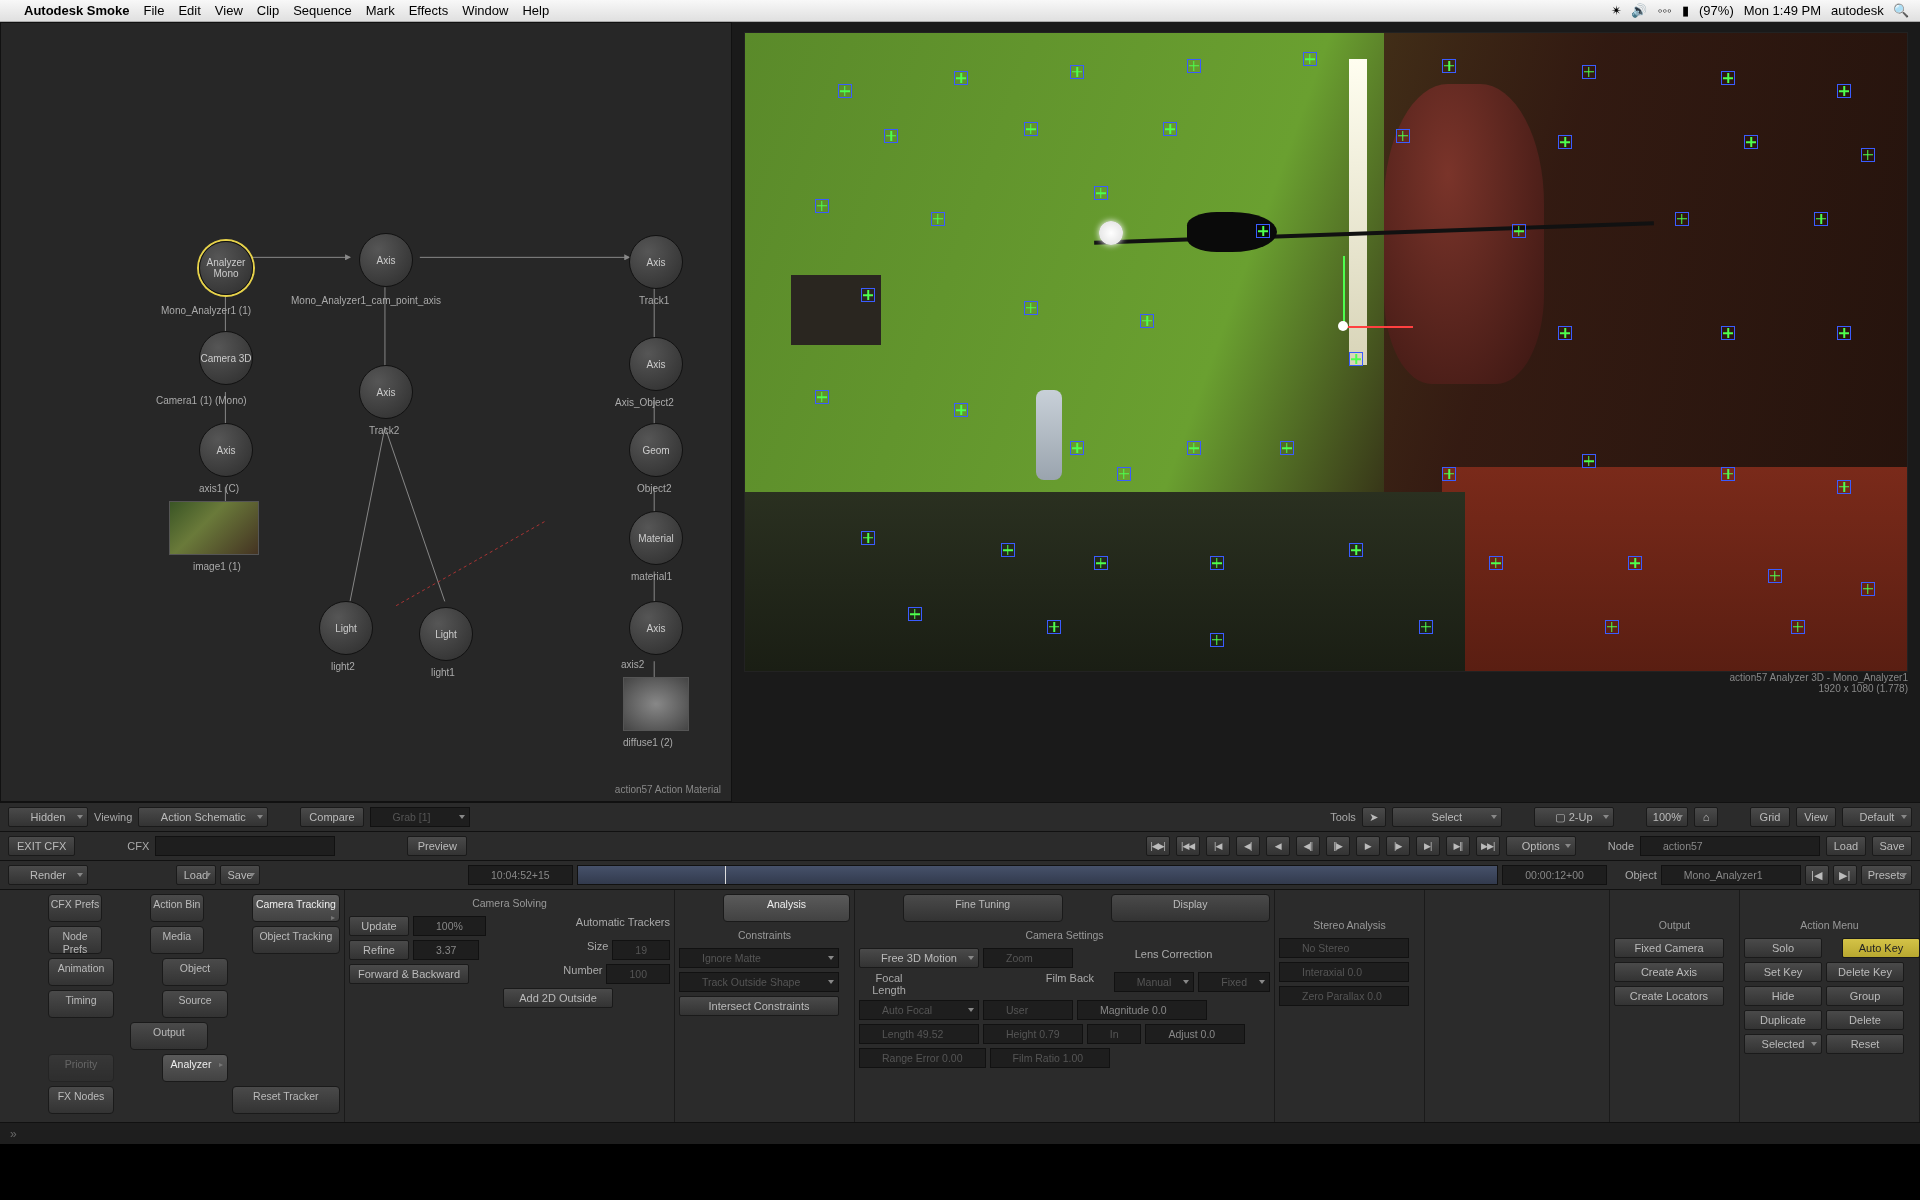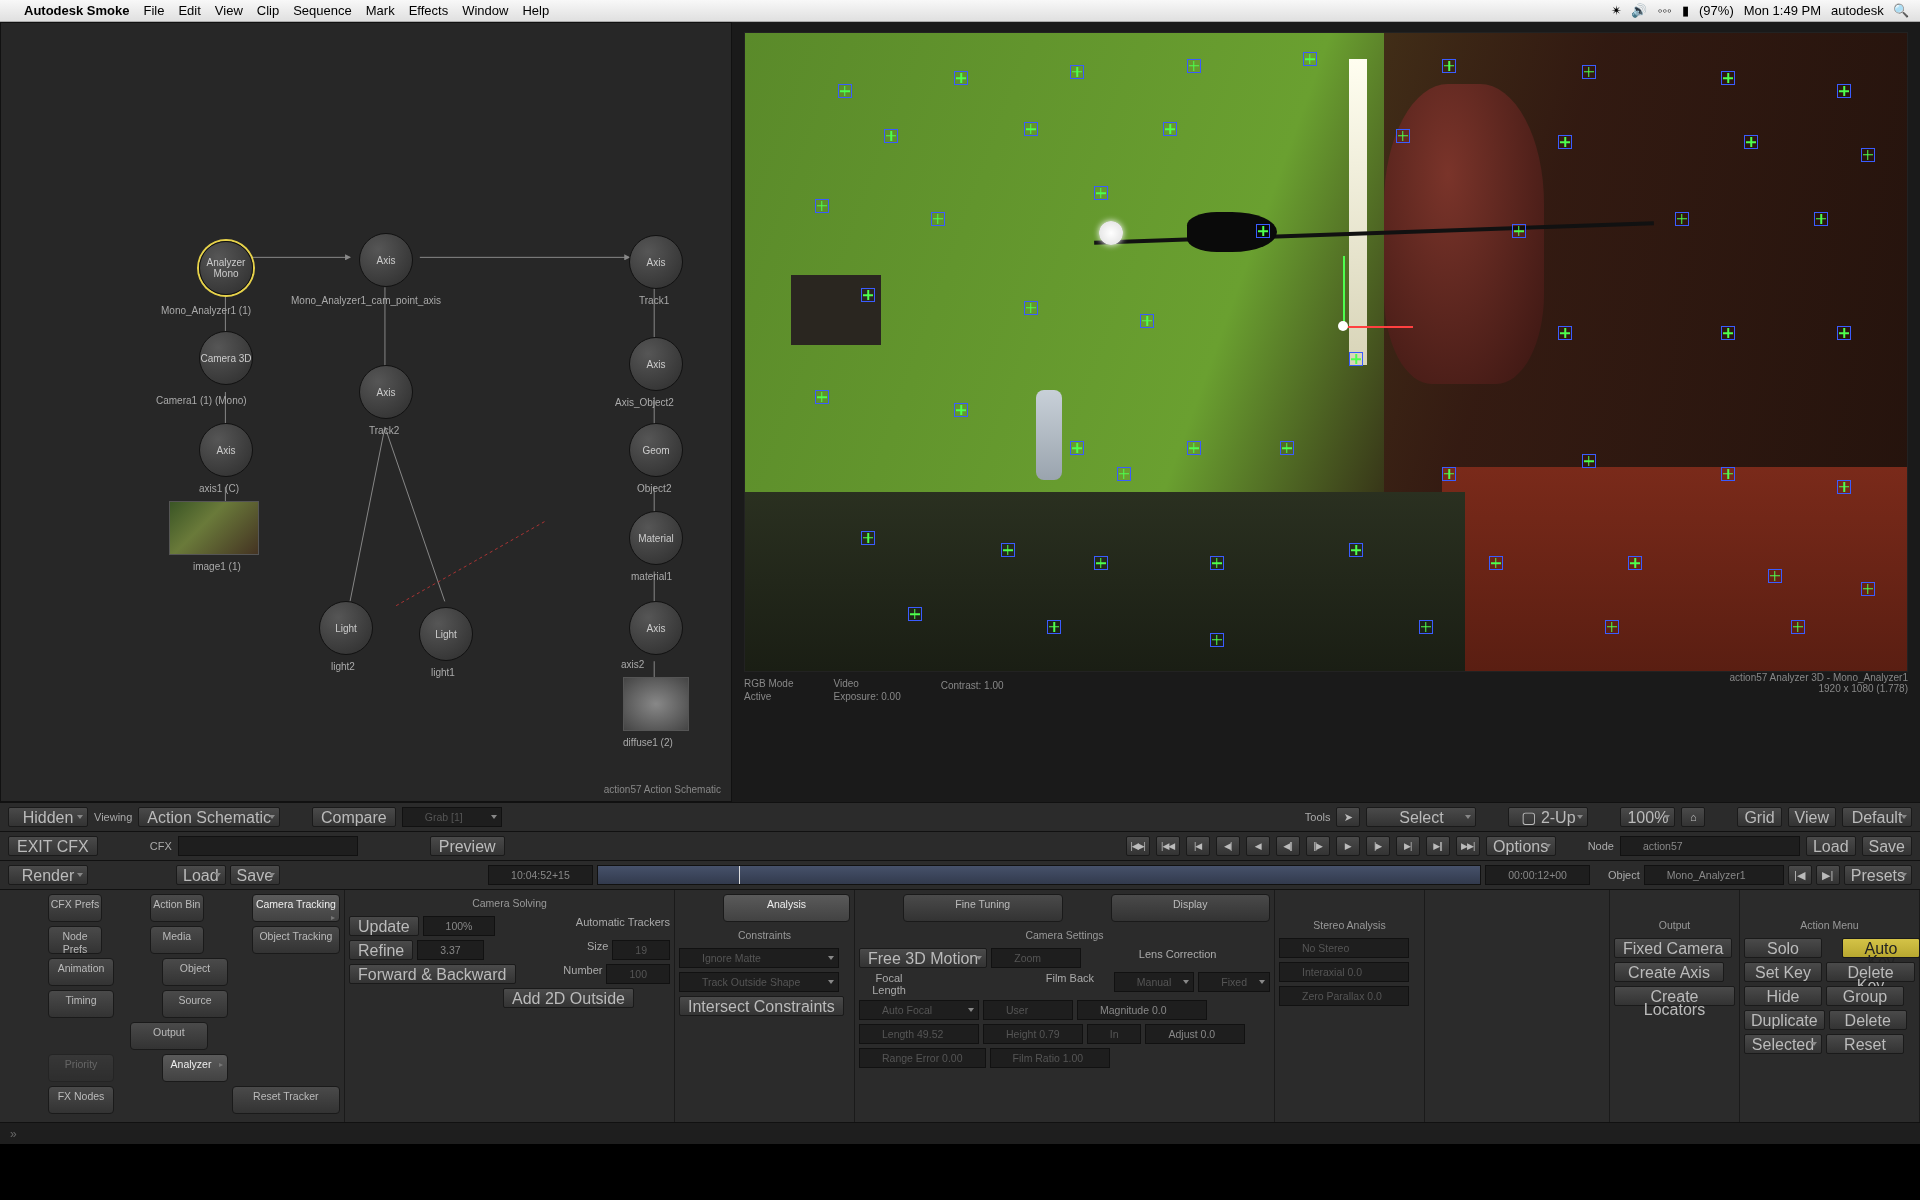--- a/index.html
+++ b/index.html
@@ -38,21 +38,21 @@
 .gizmo .axis-y { position:absolute; left:0; top:-70px; width:2px; height:70px; background:#4eff4e; }
 .gizmo .axis-x { position:absolute; left:0; top:0; width:70px; height:2px; background:#ff4040; }
 .gizmo .origin { position:absolute; left:-5px; top:-5px; width:10px; height:10px; background:#fff; border-radius:50%; }
 .lightball { position:absolute; width:24px; height:24px; background:radial-gradient(#fff,#ddd); border-radius:50%; box-shadow:0 0 6px #fff; }
 .viewport-meta { display:flex; gap:40px; font-size:10px; color:#888; margin-top:6px; }
 .viewport-meta .col { display:flex; flex-direction:column; gap:2px; }
 .viewport-topright { position:absolute; right:12px; top:650px; font-size:10px; color:#888; text-align:right; }
 
 
 .toolbar { background:#2b2b2b; padding: 4px 8px; display:flex; align-items:center; gap:6px; border-top:1px solid #111; }
-.btn { background: linear-gradient(#4a4a4a,#333); border:1px solid #1a1a1a; color:#bbb; font-size:16px; padding: 3px 8px; border-radius:2px; min-width:60px; text-align:center; height:20px; line-height:13px; }
+.btn { background: linear-gradient(#4a4a4a,#333); border:1px solid #1a1a1a; color:#bbb; font-size:11px; padding: 3px 8px; border-radius:2px; min-width:60px; text-align:center; height:20px; line-height:13px; }
 .btn.small { min-width:40px; padding:3px 6px; }
 .btn.wide { min-width:110px; }
 .btn.active { background: linear-gradient(#d4c347,#b8a830); color:#222;margin-left:16px; }
 .field { background:#1e1e1e; border:1px solid #111; color:#888; font-size:10.5px; padding:3px 22px; height:20px; min-width:80px; }
 .field.dark { color:#555; }
 .dd { position:relative; }
 .dd::after { content:""; position:absolute; right:4px; top:50%; transform:translateY(-50%); border-left:3px solid transparent; border-right:3px solid transparent; border-top:4px solid #888; }
 .flex1 { flex:1; }
 .iconbtn { width:24px; height:20px; background:linear-gradient(#4a4a4a,#333); border:1px solid #1a1a1a; display:flex; align-items:center; justify-content:center; color:#bbb; border-radius:2px; }
 
@@ -186,21 +186,21 @@
     <div class="node-label" style="left:630px; top:548px">material1</div>
 
     <div class="node" style="left:628px; top:578px">
         <span>Axis</span>
       </div>
     <div class="node-label" style="left:620px; top:636px">axis2</div>
 
     <div class="thumb2" style="left:622px; top:654px"></div>
     <div class="node-label" style="left:622px; top:714px">diffuse1 (2)</div>
 
-    <div class="schematic-title">action57 Action Schematic</div>
+    <div class="schematic-title">action57 Action Material</div>
   </div>
 
   <div class="panel-right">
     <div class="viewport">
 
       <div class="vp-prop" style="left:55%; top:0; width:45%; height:100%; background:linear-gradient(100deg,rgba(60,30,20,.85),rgba(35,18,12,.95));"></div>
       <div class="vp-prop" style="left:52%; top:4%; width:18px; height:48%; background:linear-gradient(#fffef0,#d8d4b8);"></div>
       <div class="vp-prop" style="left:55%; top:8%; width:160px; height:300px; background:radial-gradient(ellipse at 40% 30%, #7a342a, #3a1612); border-radius:40% 40% 30% 30%;"></div>
       <div class="vp-prop" style="left:4%; top:38%; width:90px; height:70px; background:#2a2620;"></div>
       <div class="vp-prop" style="left:25%; top:56%; width:26px; height:90px; background:linear-gradient(#c8d0d8,#9aa4ae); border-radius:8px;"></div>
@@ -431,34 +431,20 @@
         </div>
         <div class="tracker" style="left: 74%; top: 92%;">
           <div class="cross"></div>
           <div class="crossv"></div>
         </div>
         <div class="tracker" style="left: 90%; top: 92%;">
           <div class="cross"></div>
           <div class="crossv"></div>
         </div>
       </div>
-    <div class="viewport-meta">
-      <div class="col">
-        <span>RGB Mode</span>
-        <span>Active</span>
-      </div>
-      <div class="col">
-        <span>Video</span>
-        <span>Exposure: 0.00</span>
-      </div>
-      <div class="col">
-          <span></span>
-          <span>Contrast: 1.00</span>
-        </div>
-    </div>
     <div class="viewport-topright">
       <div>action57 Analyzer 3D - Mono_Analyzer1</div>
       <div>1920 x 1080 (1.778)</div>
     </div>
   </div>
 </div>
 
 <div class="toolbar">
   <div class="btn dd" style="min-width:80px">Hidden</div>
   <span>Viewing</span>

